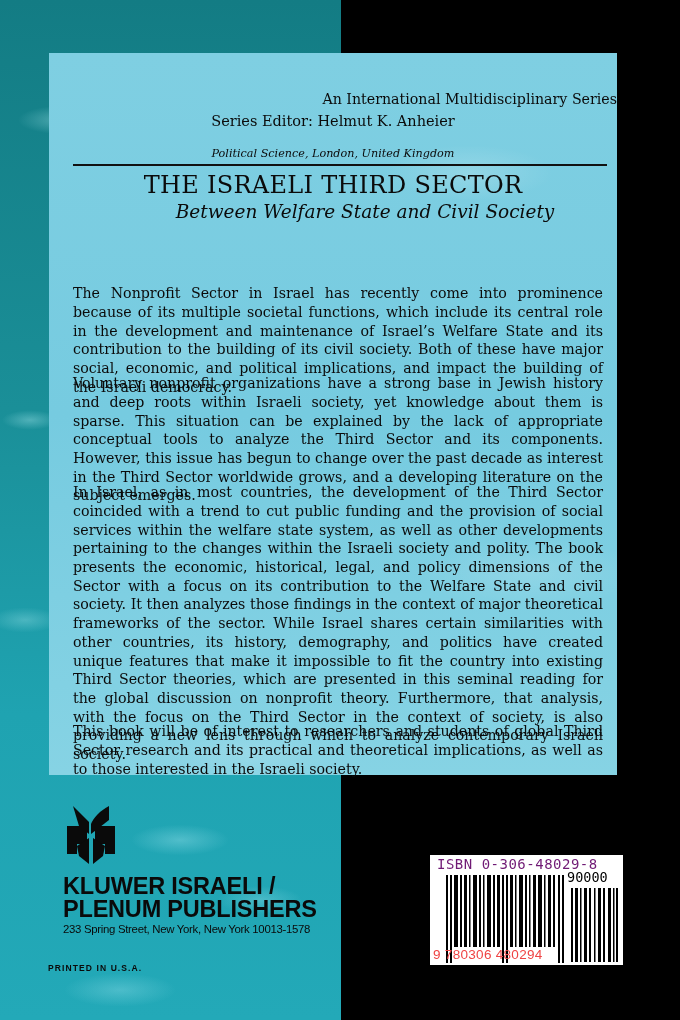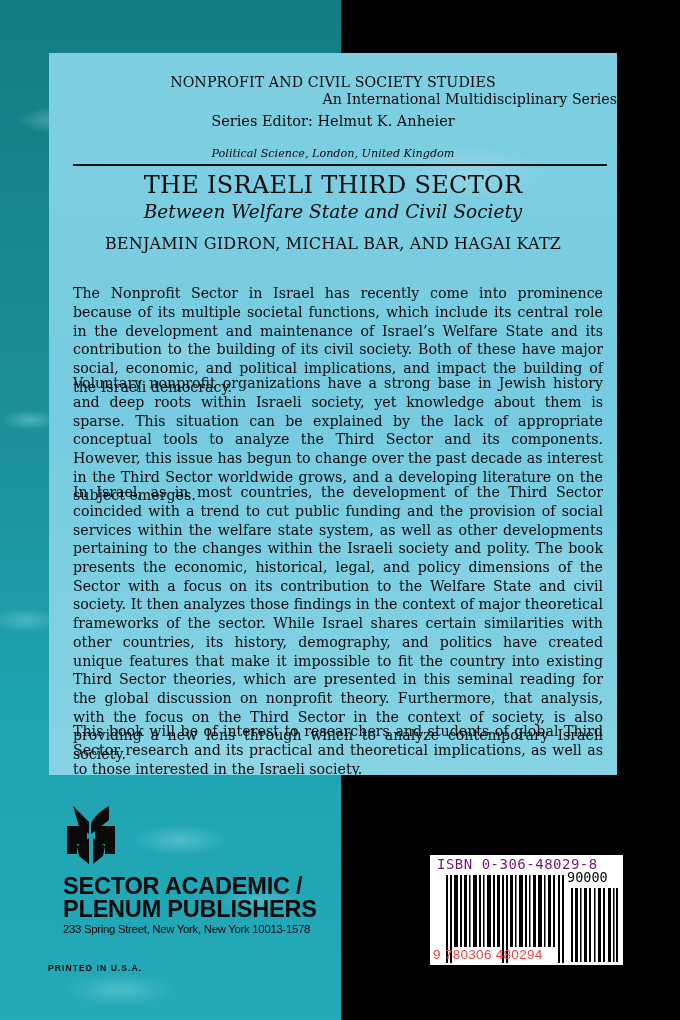--- a/index.html
+++ b/index.html
@@ -31,21 +31,21 @@
   }
   .series { position: absolute; left: 0; width: 568px; text-align: center; }
   .series-title { top: 21px; font-size: 14.2px; letter-spacing: 0.1px; }
   .series-sub { top: 38px; font-size: 14.2px; text-align: right; }
   .series-editor { top: 60px; font-size: 14.5px; }
   .affil { font-style: italic; font-size: 11.2px; }
   .affil1 { top: 79px; }
   .affil2 { top: 94px; }
   .rule { position: absolute; left: 24px; width: 534px; top: 111px; height: 2px; background: #111; }
   .book-title { top: 118px; font-size: 24px; letter-spacing: 0.3px; }
-  .book-sub { top: 148px; font-size: 18.5px; font-style: italic; }
+  .book-sub { top: 148px; font-size: 18.5px; font-style: italic; margin-left: 32px; }
   .authors { top: 181px; font-size: 16px; letter-spacing: 0.2px; }
   .body-text {
     position: absolute; left: 24px; width: 530px;
     font-size: 14.2px; line-height: 18.7px; text-align: justify;
   }
   .p1 { top: 217px; }
   .p2 { top: 307px; }
   .p3 { top: 416px; }
   .p4 { top: 655px; }
 
@@ -83,46 +83,44 @@
   }
   .bars-main { position: absolute; left: 16px; top: 20px; width: 120px; height: 88px; }
   .bars-addon { position: absolute; left: 141px; top: 33px; width: 48px; height: 74px; }
 </style>
 </head>
 <body>
 
 <div class="teal-strip"></div>
 
 <div class="panel">
-  <div class="series series-title">NONPROFIT AND CIVIL SOCIETY STUDIES</div>
   <div class="series series-sub">An International Multidisciplinary Series</div>
   <div class="series series-editor">Series Editor: Helmut K. Anheier</div>
   <div class="series affil affil2">Political Science, London, United Kingdom</div>
   <div class="rule"></div>
   <div class="series book-title">THE ISRAELI THIRD SECTOR</div>
   <div class="series book-sub">Between Welfare State and Civil Society</div>
-  <div class="series authors">BENJAMIN GIDRON, MICHAL BAR, AND HAGAI KATZ</div>
 
   <p class="body-text p1">The Nonprofit Sector in Israel has recently come into prominence because of its multiple societal functions, which include its central role in the development and maintenance of Israel’s Welfare State and its contribution to the building of its civil society. Both of these have major social, economic, and political implications, and impact the building of the Israeli democracy.</p>
   <p class="body-text p2">Voluntary nonprofit organizations have a strong base in Jewish history and deep roots within Israeli society, yet knowledge about them is sparse. This situation can be explained by the lack of appropriate conceptual tools to analyze the Third Sector and its components. However, this issue has begun to change over the past decade as interest in the Third Sector worldwide grows, and a developing literature on the subject emerges.</p>
   <p class="body-text p3">In Israel, as in most countries, the development of the Third Sector coincided with a trend to cut public funding and the provision of social services within the welfare state system, as well as other developments pertaining to the changes within the Israeli society and polity. The book presents the economic, historical, legal, and policy dimensions of the Sector with a focus on its contribution to the Welfare State and civil society. It then analyzes those findings in the context of major theoretical frameworks of the sector. While Israel shares certain similarities with other countries, its history, demography, and politics have created unique features that make it impossible to fit the country into existing Third Sector theories, which are presented in this seminal reading for the global discussion on nonprofit theory. Furthermore, that analysis, with the focus on the Third Sector in the context of society, is also providing a new lens through which to analyze contemporary Israeli society.</p>
   <p class="body-text p4">This book will be of interest to researchers and students of global Third Sector research and its practical and theoretical implications, as well as to those interested in the Israeli society.</p>
 </div>
 
 <svg class="logo" viewBox="0 0 52 62">
 
   <path d="M8 2 L24 18 L24 30 L14 22 Z" fill="#0a0a0a"></path>
   <path d="M44 2 C36 6 28 14 26 20 L26 30 L44 16 Z" fill="#0a0a0a"></path>
   <path d="M2 22 L22 22 L22 40 L12 40 L12 50 L2 50 Z" fill="#0a0a0a"></path>
   <path d="M30 22 L50 22 L50 50 L40 50 L40 40 L30 40 Z" fill="#0a0a0a"></path>
   <path d="M12 42 L24 34 L24 60 L14 52 Z" fill="#0a0a0a"></path>
   <path d="M28 34 L40 42 L38 52 L28 60 Z" fill="#0a0a0a"></path>
 </svg>
 
-<div class="pub-name pub1">SECTOR ACADEMIC /</div>
+<div class="pub-name pub1">KLUWER ISRAELI /</div>
 <div class="pub-name pub2">PLENUM PUBLISHERS</div>
 <div class="pub-addr">233 Spring Street, New York, New York 10013-1578</div>
 <div class="printed">PRINTED IN U.S.A.</div>
 
 <div class="barcode-box">
   <div class="isbn-text">ISBN 0-306-48029-8</div>
   <div class="addon-text">90000</div>
   <svg class="bars-main" viewBox="0 0 120 88" preserveAspectRatio="none">
     <g fill="#000">
       <rect x="0" y="0" width="2" height="88"></rect>

